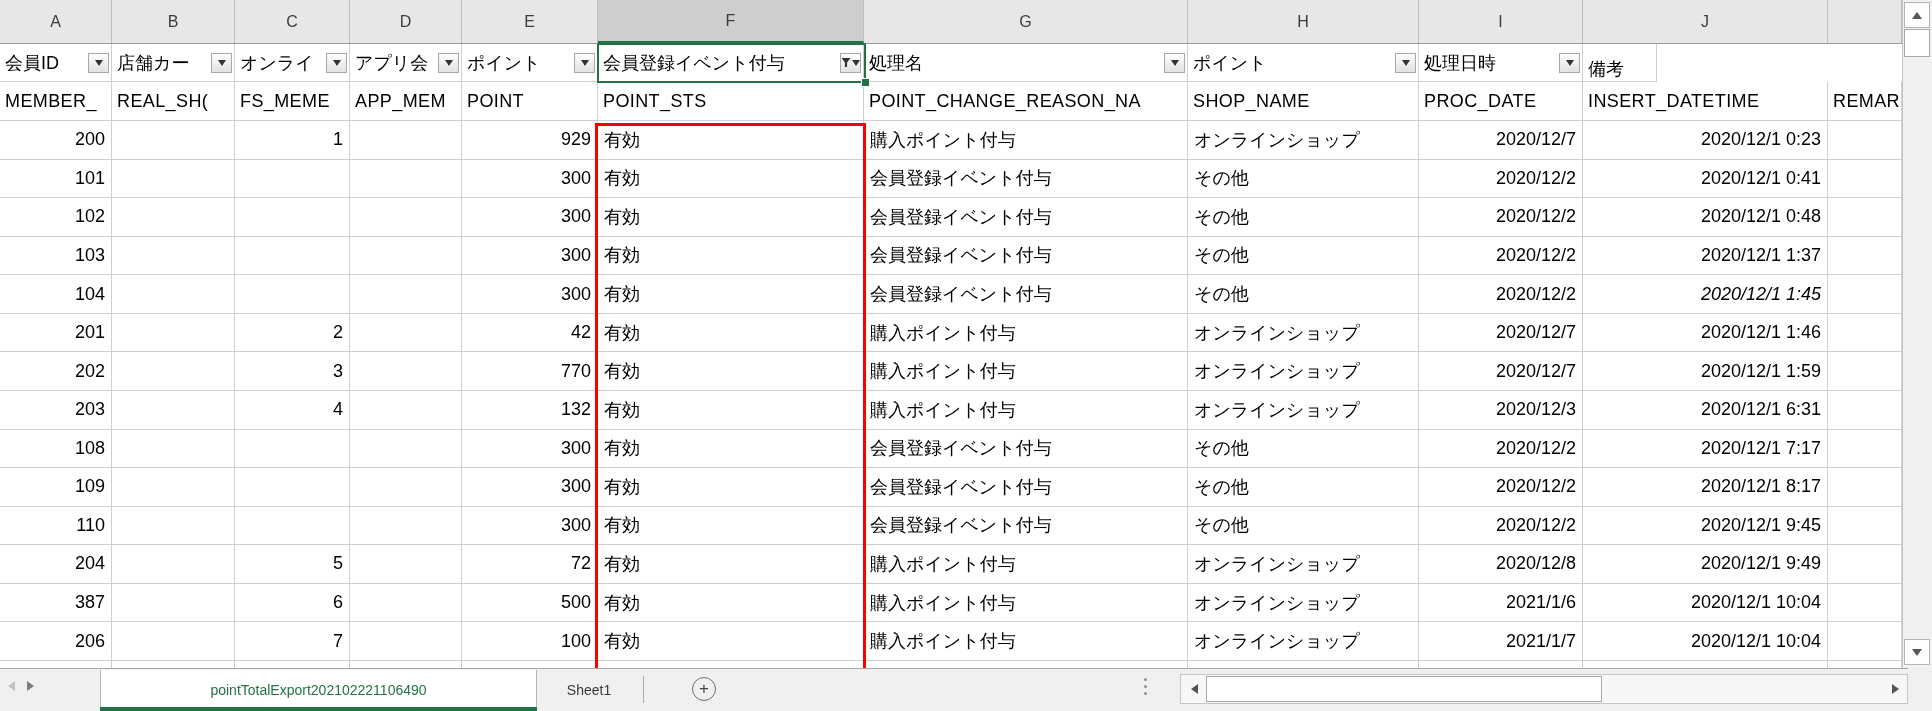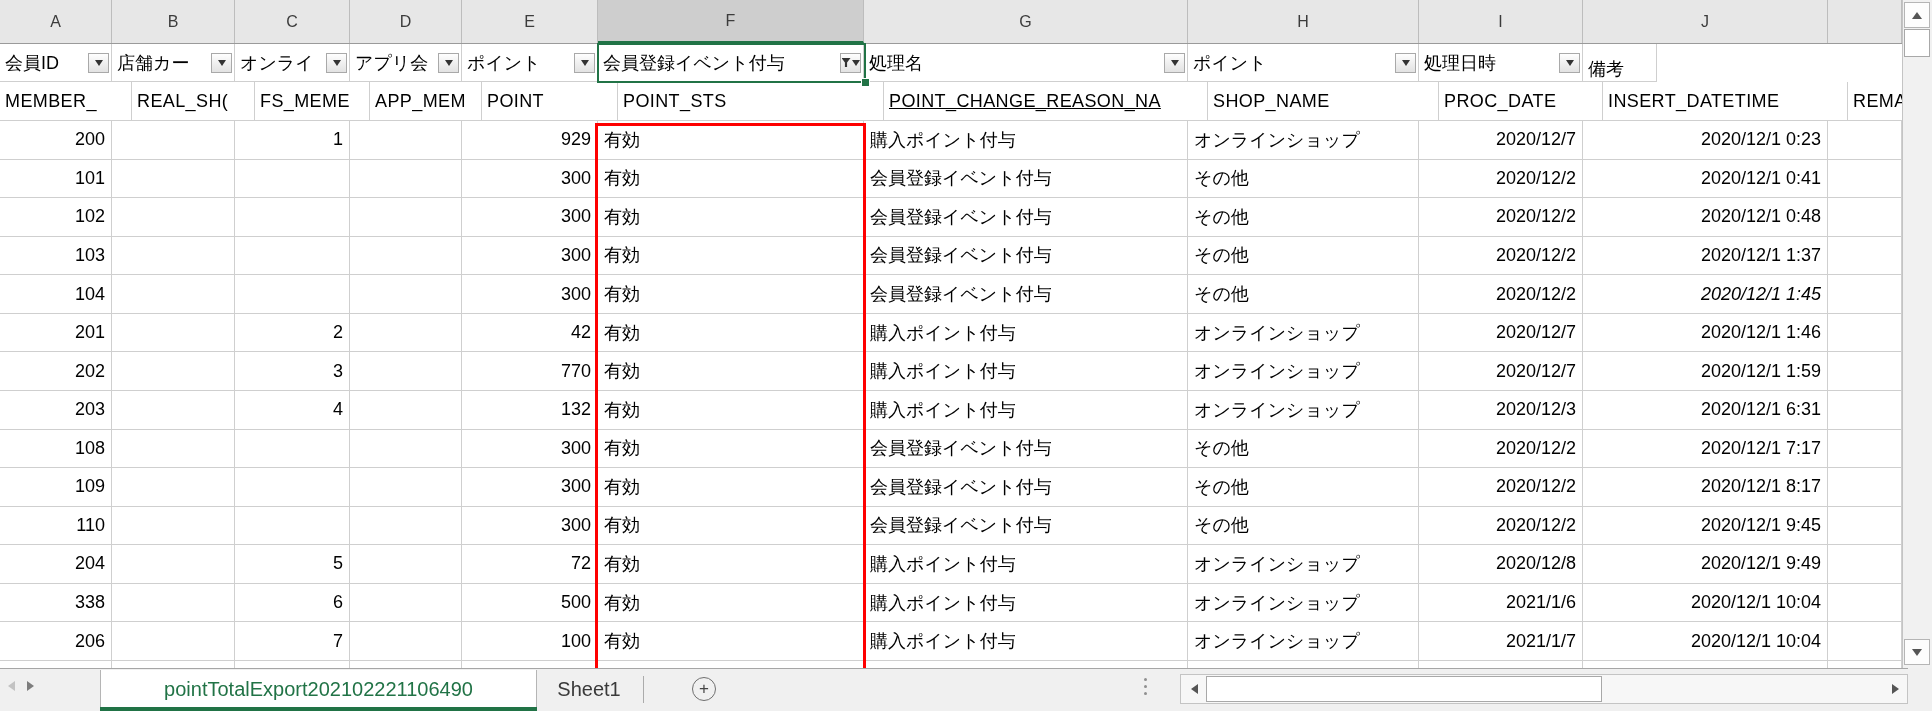--- a/index.html
+++ b/index.html
@@ -53,21 +53,21 @@
   .tri-down{width:0;height:0;border-left:5px solid transparent;border-right:5px solid transparent;border-top:7px solid #555;}
   .tri-left{width:0;height:0;border-top:5px solid transparent;border-bottom:5px solid transparent;border-right:7px solid #555;}
   .tri-right{width:0;height:0;border-top:5px solid transparent;border-bottom:5px solid transparent;border-left:7px solid #555;}
   .vthumb{position:absolute;left:1px;top:29px;width:26px;height:28px;background:#fff;border:1px solid #a8a8a8;box-sizing:border-box;}
 
   
   .tabbar{position:absolute;left:0;top:668px;width:1932px;height:43px;background:#f0f0f0;
           border-top:1px solid #a6a6a6;box-sizing:border-box;}
   .tabnav{position:absolute;left:8px;top:12px;display:flex;gap:12px;align-items:center;}
   .tab{position:absolute;top:1px;height:39px;display:flex;align-items:center;justify-content:center;
-       font-size:20px;box-sizing:border-box;}
+       font-size:14px;box-sizing:border-box;}
   .tab-active{left:100px;width:437px;background:#fff;color:#217346;border-left:1px solid #b5b5b5;border-right:1px solid #b5b5b5;}
   .tab-underline{position:absolute;left:100px;top:38px;width:437px;height:4px;background:#217346;}
   .tab-plain{left:537px;width:104px;color:#3a3a3a;}
   .tabdiv{position:absolute;left:643px;top:7px;width:1px;height:27px;background:#ababab;}
   .addsheet{position:absolute;left:692px;top:677px;width:24px;height:24px;border:1px solid #6f6f6f;
             border-radius:50%;display:flex;align-items:center;justify-content:center;font-size:17px;
             color:#444;box-sizing:border-box;background:#f0f0f0;}
   .dots{position:absolute;left:1144px;top:678px;display:flex;flex-direction:column;gap:4px;}
   .dots span{width:3px;height:3px;border-radius:50%;background:#8f8f8f;}
 
@@ -150,27 +150,27 @@
           <span>処理日時</span>
           <div class="fbtn">
             <div class="tri-sm"></div>
           </div>
         </div>
         <div class="hcell" style="width: 74px; align-items: flex-end;">
           <span>備考</span>
         </div>
       </div>
     <div class="rowflex hrow2" id="hdr2">
-        <div class="hcell fcell" style="width: 132px;">MEMBER_</div>
+        <div class="hcell fcell" style="width: 112px;">MEMBER_</div>
         <div class="hcell fcell" style="width: 123px;">REAL_SH(</div>
         <div class="hcell fcell" style="width: 115px;">FS_MEME</div>
         <div class="hcell fcell" style="width: 112px;">APP_MEM</div>
         <div class="hcell fcell" style="width: 136px;">POINT</div>
         <div class="hcell fcell" style="width: 266px;">POINT_STS</div>
-        <div class="hcell fcell" style="width: 324px; text-decoration: underline;">POINT_CHANGE_REASON_NA</div>
+        <div class="hcell fcell" style="width: 324px;">POINT_CHANGE_REASON_NA</div>
         <div class="hcell fcell" style="width: 231px;">SHOP_NAME</div>
         <div class="hcell fcell" style="width: 164px;">PROC_DATE</div>
         <div class="hcell fcell" style="width: 245px;">INSERT_DATETIME</div>
         <div class="hcell fcell" style="width: 74px; text-align: right;">REMAR</div>
       </div>
     <div id="databody">
         <div class="rowflex drow">
           <div class="dcell r" style="width: 112px;">200</div>
           <div class="dcell r" style="width: 123px;"></div>
           <div class="dcell r" style="width: 115px;">1</div>
@@ -320,21 +320,21 @@
           <div class="dcell r" style="width: 112px;"></div>
           <div class="dcell r" style="width: 136px;">72</div>
           <div class="dcell" style="width: 266px;">有効</div>
           <div class="dcell" style="width: 324px;">購入ポイント付与</div>
           <div class="dcell" style="width: 231px;">オンラインショップ</div>
           <div class="dcell r" style="width: 164px;">2020/12/8</div>
           <div class="dcell r" style="width: 245px;">2020/12/1 9:49</div>
           <div class="dcell" style="width: 74px;"></div>
         </div>
         <div class="rowflex drow">
-          <div class="dcell r" style="width: 112px;">338</div>
+          <div class="dcell r" style="width: 112px;">387</div>
           <div class="dcell r" style="width: 123px;"></div>
           <div class="dcell r" style="width: 115px;">6</div>
           <div class="dcell r" style="width: 112px;"></div>
           <div class="dcell r" style="width: 136px;">500</div>
           <div class="dcell" style="width: 266px;">有効</div>
           <div class="dcell" style="width: 324px;">購入ポイント付与</div>
           <div class="dcell" style="width: 231px;">オンラインショップ</div>
           <div class="dcell r" style="width: 164px;">2021/1/6</div>
           <div class="dcell r" style="width: 245px;">2020/12/1 10:04</div>
           <div class="dcell" style="width: 74px;"></div>

